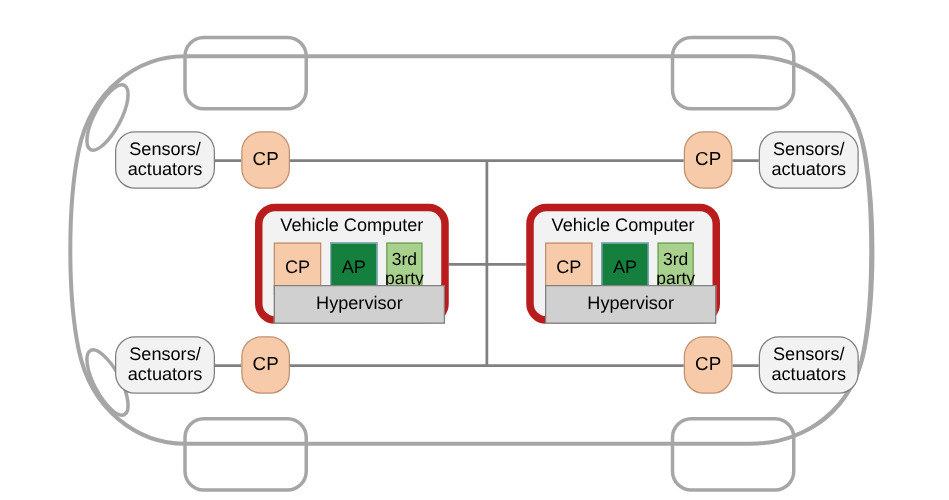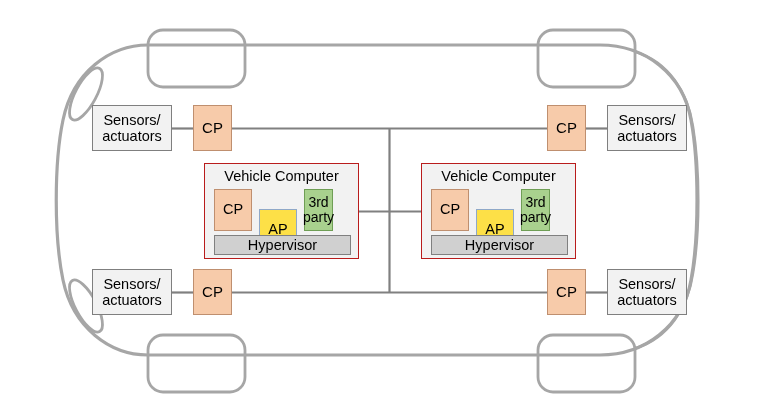--- a/index.html
+++ b/index.html
@@ -6,39 +6,39 @@
   body{width:759px;height:400px;overflow:hidden;
        font-family:"Liberation Sans","DejaVu Sans",sans-serif;}
   #canvas{position:relative;width:759px;height:400px;background:#ffffff;}
 
   .layer-svg{position:absolute;left:0;top:0;width:759px;height:400px;}
   #car-layer{z-index:1;}
   #wire-layer{z-index:2;}
 
   .node{position:absolute;z-index:3;box-sizing:border-box;
         display:flex;align-items:center;justify-content:center;
-        text-align:center;line-height:1.12;color:#000000;}
+        text-align:center;line-height:1.12;color:#000000;border-radius:16px;}
 
   .sensor-box{background:#f2f2f2;border:1px solid #7f7f7f;
               font-size:14.5px;width:80px;height:46px;}
   .cp-edge{background:#f7cbaa;border:1px solid #bf8f6f;
            font-size:15px;width:39px;height:46px;}
 
-  .vc-box{background:#f2f2f2;border:1px solid #b91c1c;
+  .vc-box{background:#f2f2f2;border:6px solid #b91c1c;
           width:155px;height:96px;display:block;padding-left:44px;}
   .vc-title{position:absolute;left:0;top:4px;width:100%;
             font-size:14.5px;text-align:center;color:#000;}
   .vc-unit{position:absolute;top:25px;height:42px;box-sizing:border-box;
            display:flex;align-items:center;justify-content:center;
            text-align:center;line-height:1.05;font-size:14.5px;color:#000;}
   .u-cp{left:9px;width:38px;background:#f7cbaa;border:1px solid #bf8f6f;}
-  .u-ap{left:54px;width:38px;background:#fde047;border:1px solid #8fa8c8;margin-top:20px;}
+  .u-ap{left:54px;width:38px;background:#15803d;border:1px solid #8fa8c8;}
   .u-3p{left:99px;width:29px;background:#a9d18e;border:1px solid #6f9e55;
         font-size:14px;}
-  .hyper{position:absolute;left:9px;top:71px;width:137px;height:20px;
+  .hyper{position:absolute;left:9px;top:59px;width:137px;height:31px;
          box-sizing:border-box;background:#d0d0d0;border:1px solid #808080;
          display:flex;align-items:center;justify-content:center;
          font-size:14.5px;color:#000;}
 </style>
 </head>
 <body>
 
 <div id="canvas">
 
   <svg class="layer-svg" id="car-layer" viewBox="0 0 759 400">

